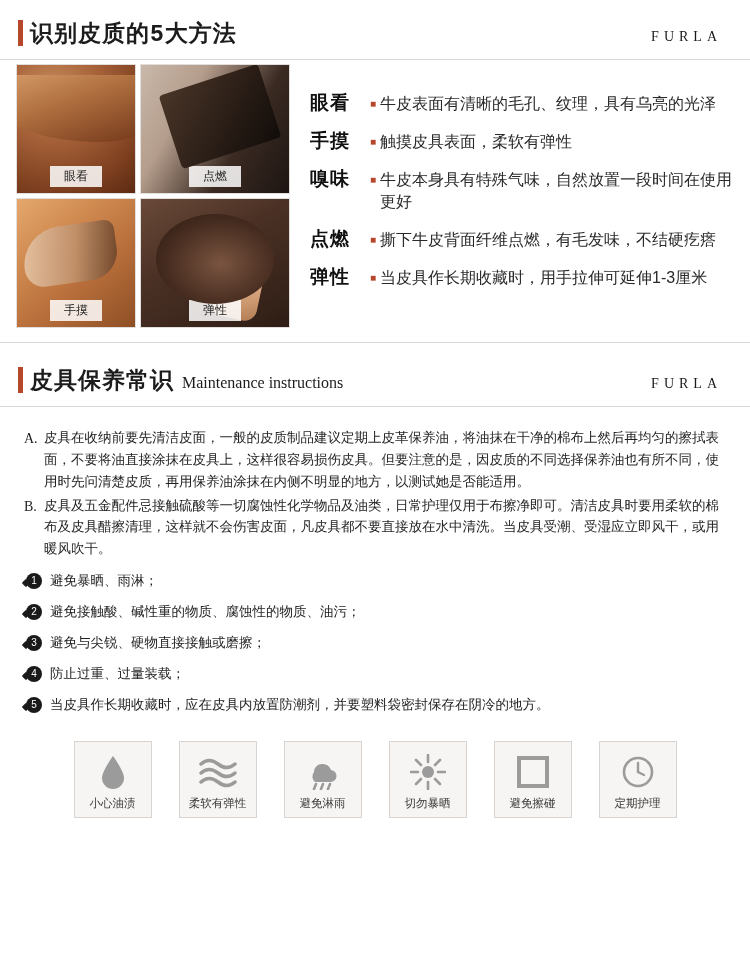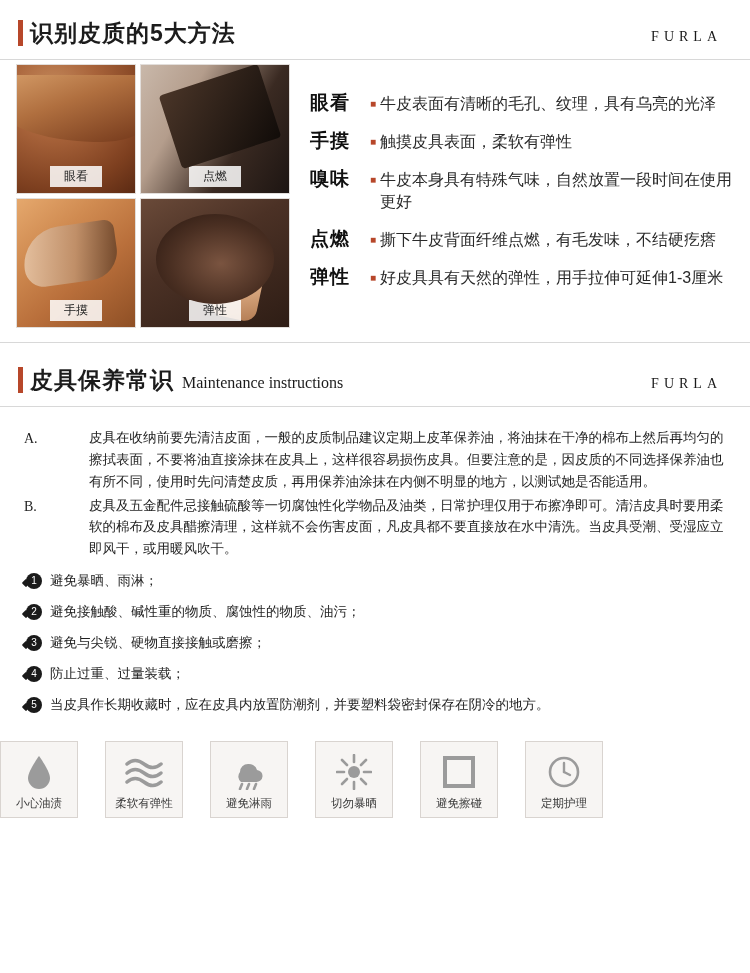--- a/index.html
+++ b/index.html
@@ -29,21 +29,21 @@
     top: 20px;
     width: 5px;
     height: 26px;
     background: #b7472a;
   }
   .title-cn {
     font-size: 23px;
     font-weight: bold;
     letter-spacing: 1px;
     color: #1c1c1c;
-    font-family: Liberation Sans, sans-serif;
+    font-family: Liberation Mono, monospace;
   }
   .title-en {
     font-size: 16px;
     margin-left: 8px;
     color: #1c1c1c;
     font-family: "Liberation Serif", serif;
   }
   .brand {
     margin-left: auto;
     font-size: 14px;
@@ -207,21 +207,21 @@
     color: #1f1f1f;
     margin-bottom: 2px;
   }
   .para .marker {
     width: 20px;
     flex: none;
     font-family: "Liberation Serif", serif;
     font-size: 14px;
     padding-top: 1px;
   }
-  .para .ptext { flex: 1; margin-left: 45px; }
+  .para .ptext { flex: 1; }
 
   .numbered {
     padding: 10px 24px 0 26px;
   }
   .num-row {
     display: flex;
     align-items: center;
     margin-bottom: 13px;
     font-size: 13.5px;
     color: #1f1f1f;
@@ -247,21 +247,21 @@
     width: 6px;
     height: 6px;
     background: #1a1a1a;
     transform: rotate(45deg);
     border-radius: 1px;
   }
 
   
   .care-row {
     display: flex;
-    justify-content: flex-start;
+    justify-content: center;
     gap: 27px;
     padding: 14px 0 18px 0;
   }
   .care-item {
     width: 78px;
     border: 1px solid #d9d4d0;
     background: #f7f5f3;
     text-align: center;
     padding: 10px 0 6px 0;
     box-sizing: border-box;
@@ -324,21 +324,21 @@
       <span class="feature-text">牛皮本身具有特殊气味，自然放置一段时间在使用更好</span>
     </div>
     <div class="feature-row">
       <span class="feature-key">点燃</span>
       <span class="feature-bullet">■</span>
       <span class="feature-text">撕下牛皮背面纤维点燃，有毛发味，不结硬疙瘩</span>
     </div>
     <div class="feature-row">
       <span class="feature-key">弹性</span>
       <span class="feature-bullet">■</span>
-      <span class="feature-text">好皮具具有天然的弹性，用手拉伸可延伸1-3厘米</span>
+      <span class="feature-text">当皮具作长期收藏时，用手拉伸可延伸1-3厘米</span>
     </div>
   </div>
 </div>
 
 <div class="divider-thin" style="margin-top:8px;"></div>
 
 <div class="section-header" style="padding-top:22px;text-align:center;">
   <span class="bar" style="top:24px;"></span>
   <span class="title-cn">皮具保养常识</span>
   <span class="title-en">Maintenance instructions</span>

